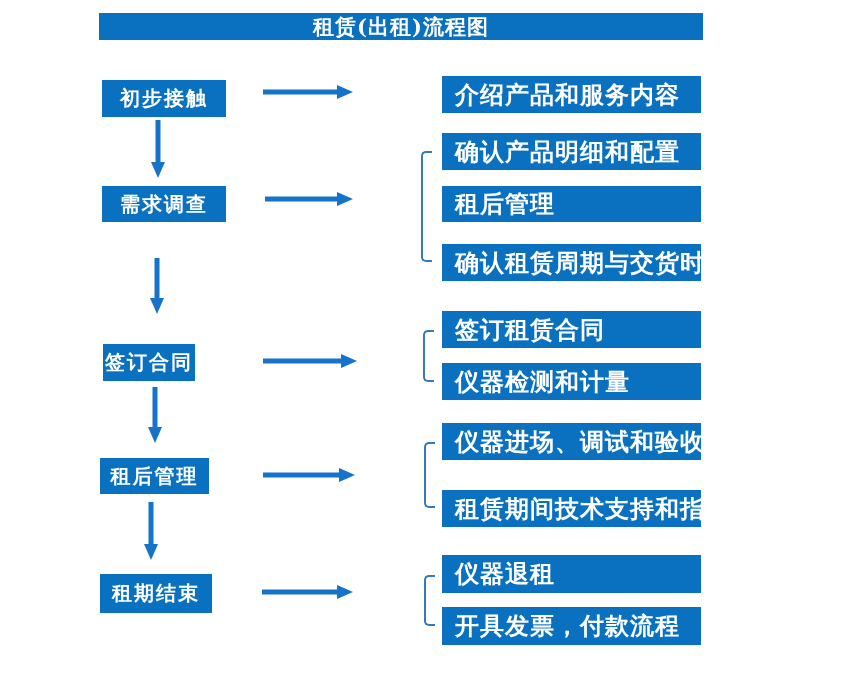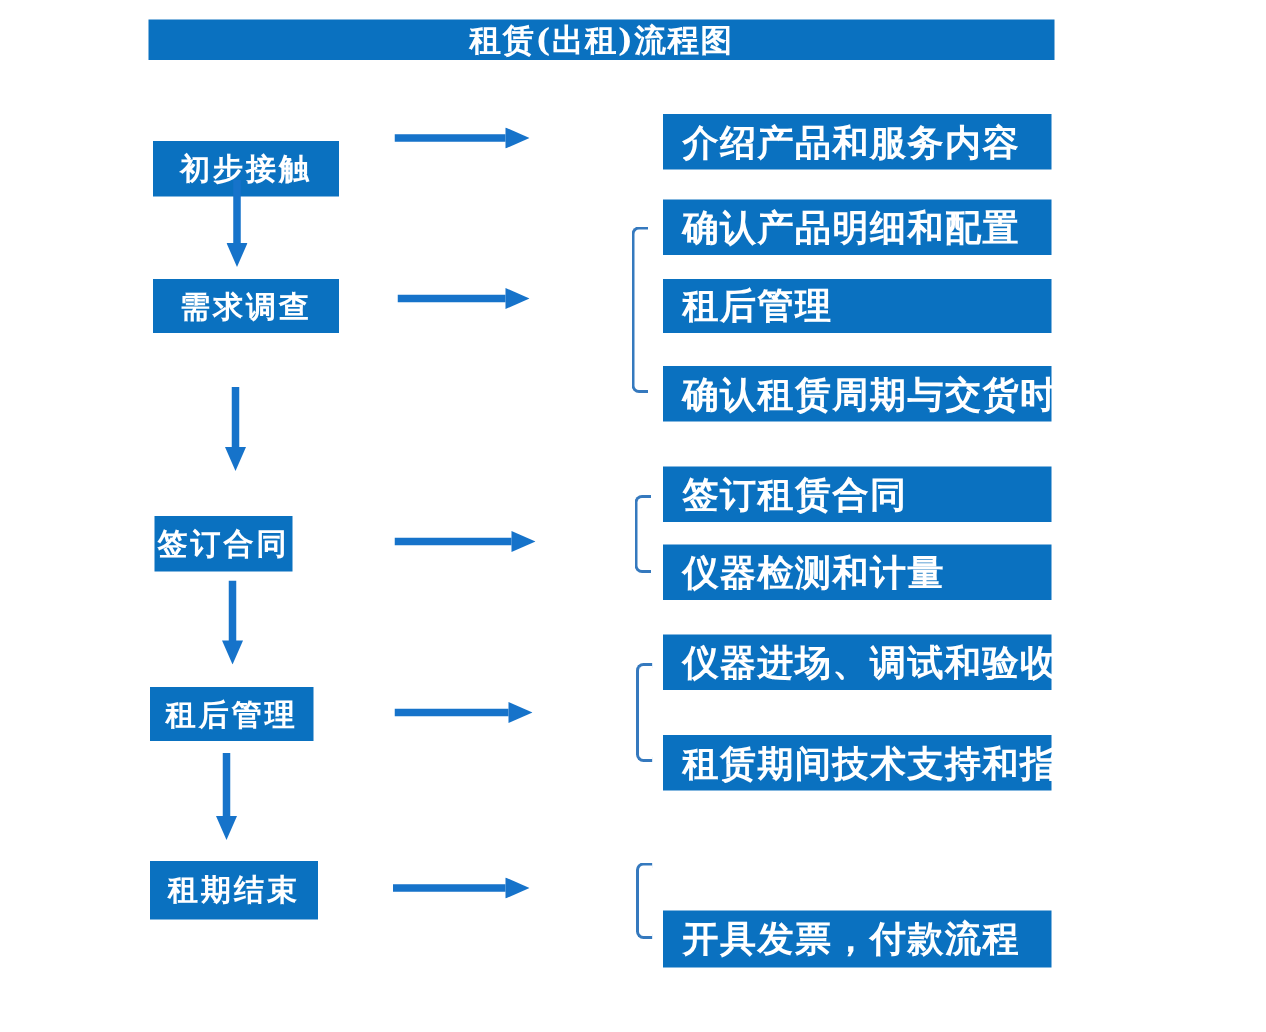--- a/index.html
+++ b/index.html
@@ -32,21 +32,21 @@
   }
   .stage-box {
     position: absolute;
     background: var(--box-blue);
     color: var(--text-white);
     font-size: 20px; font-weight: bold;
     display: flex; align-items: center; justify-content: center;
     letter-spacing: 2px;
     white-space: nowrap;
   }
-  .s1 { left: 102px; top: 94px;  width: 124px; height: 37px; }
+  .s1 { left: 102px; top: 80px;  width: 124px; height: 37px; }
   .s2 { left: 102px; top: 186px; width: 124px; height: 36px; }
   .s3 { left: 103px; top: 344px; width: 92px; height: 37px; }
   .s4 { left: 100px; top: 458px; width: 109px; height: 36px; }
   .s5 { left: 100px; top: 574px; width: 112px; height: 39px; }
   .action-box {
     position: absolute;
     left: 442px; width: 259px; height: 37px;
     background: var(--box-blue);
     color: var(--text-white);
     font-size: 24px; font-weight: bold;
@@ -130,20 +130,23 @@
   </div>
   <div class="action-box a6">
     <span>仪器检测和计量</span>
   </div>
   <div class="action-box a7">
     <span>仪器进场、调试和验收</span>
   </div>
   <div class="action-box a8">
     <span>租赁期间技术支持和指导</span>
   </div>
+  <div class="action-box a9">
+    <span>仪器退租</span>
+  </div>
   <div class="action-box a10">
     <span>开具发票，付款流程</span>
   </div>
 
   <span class="arrow h1">
     <svg width="90" height="14" viewBox="0 0 90 14">
         <rect x="0" y="4.5" width="74" height="5" fill="currentColor"></rect>
         <polygon points="74,0 90,7 74,14" fill="currentColor"></polygon>
       </svg>
   </span>

